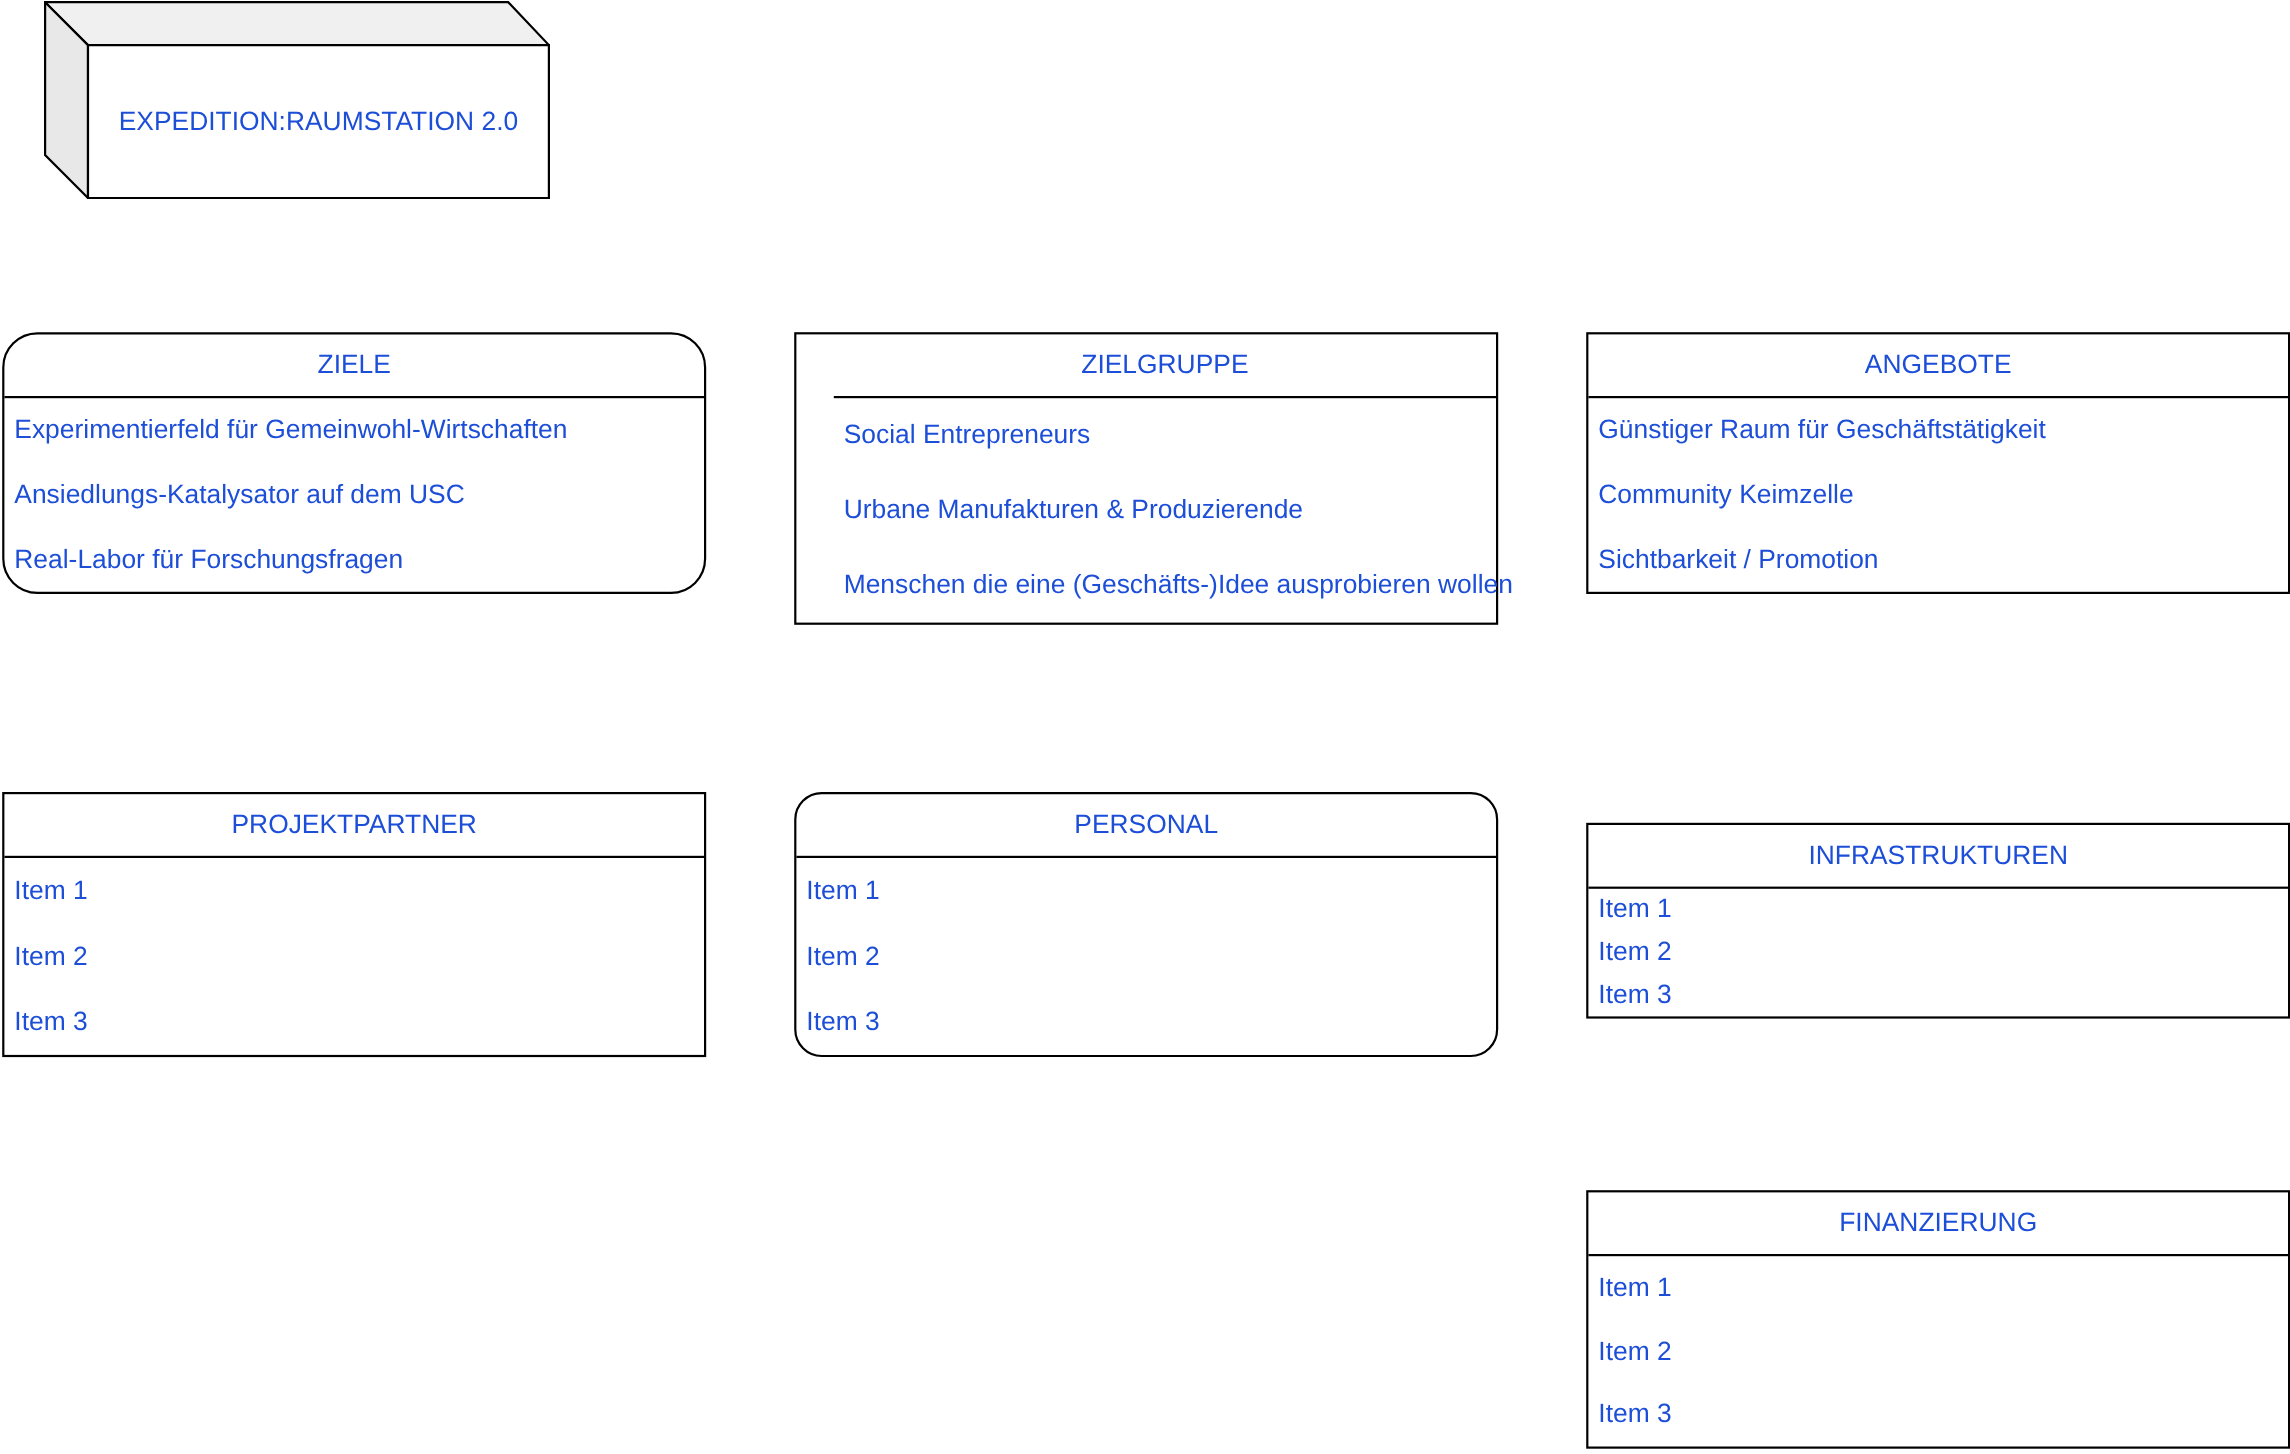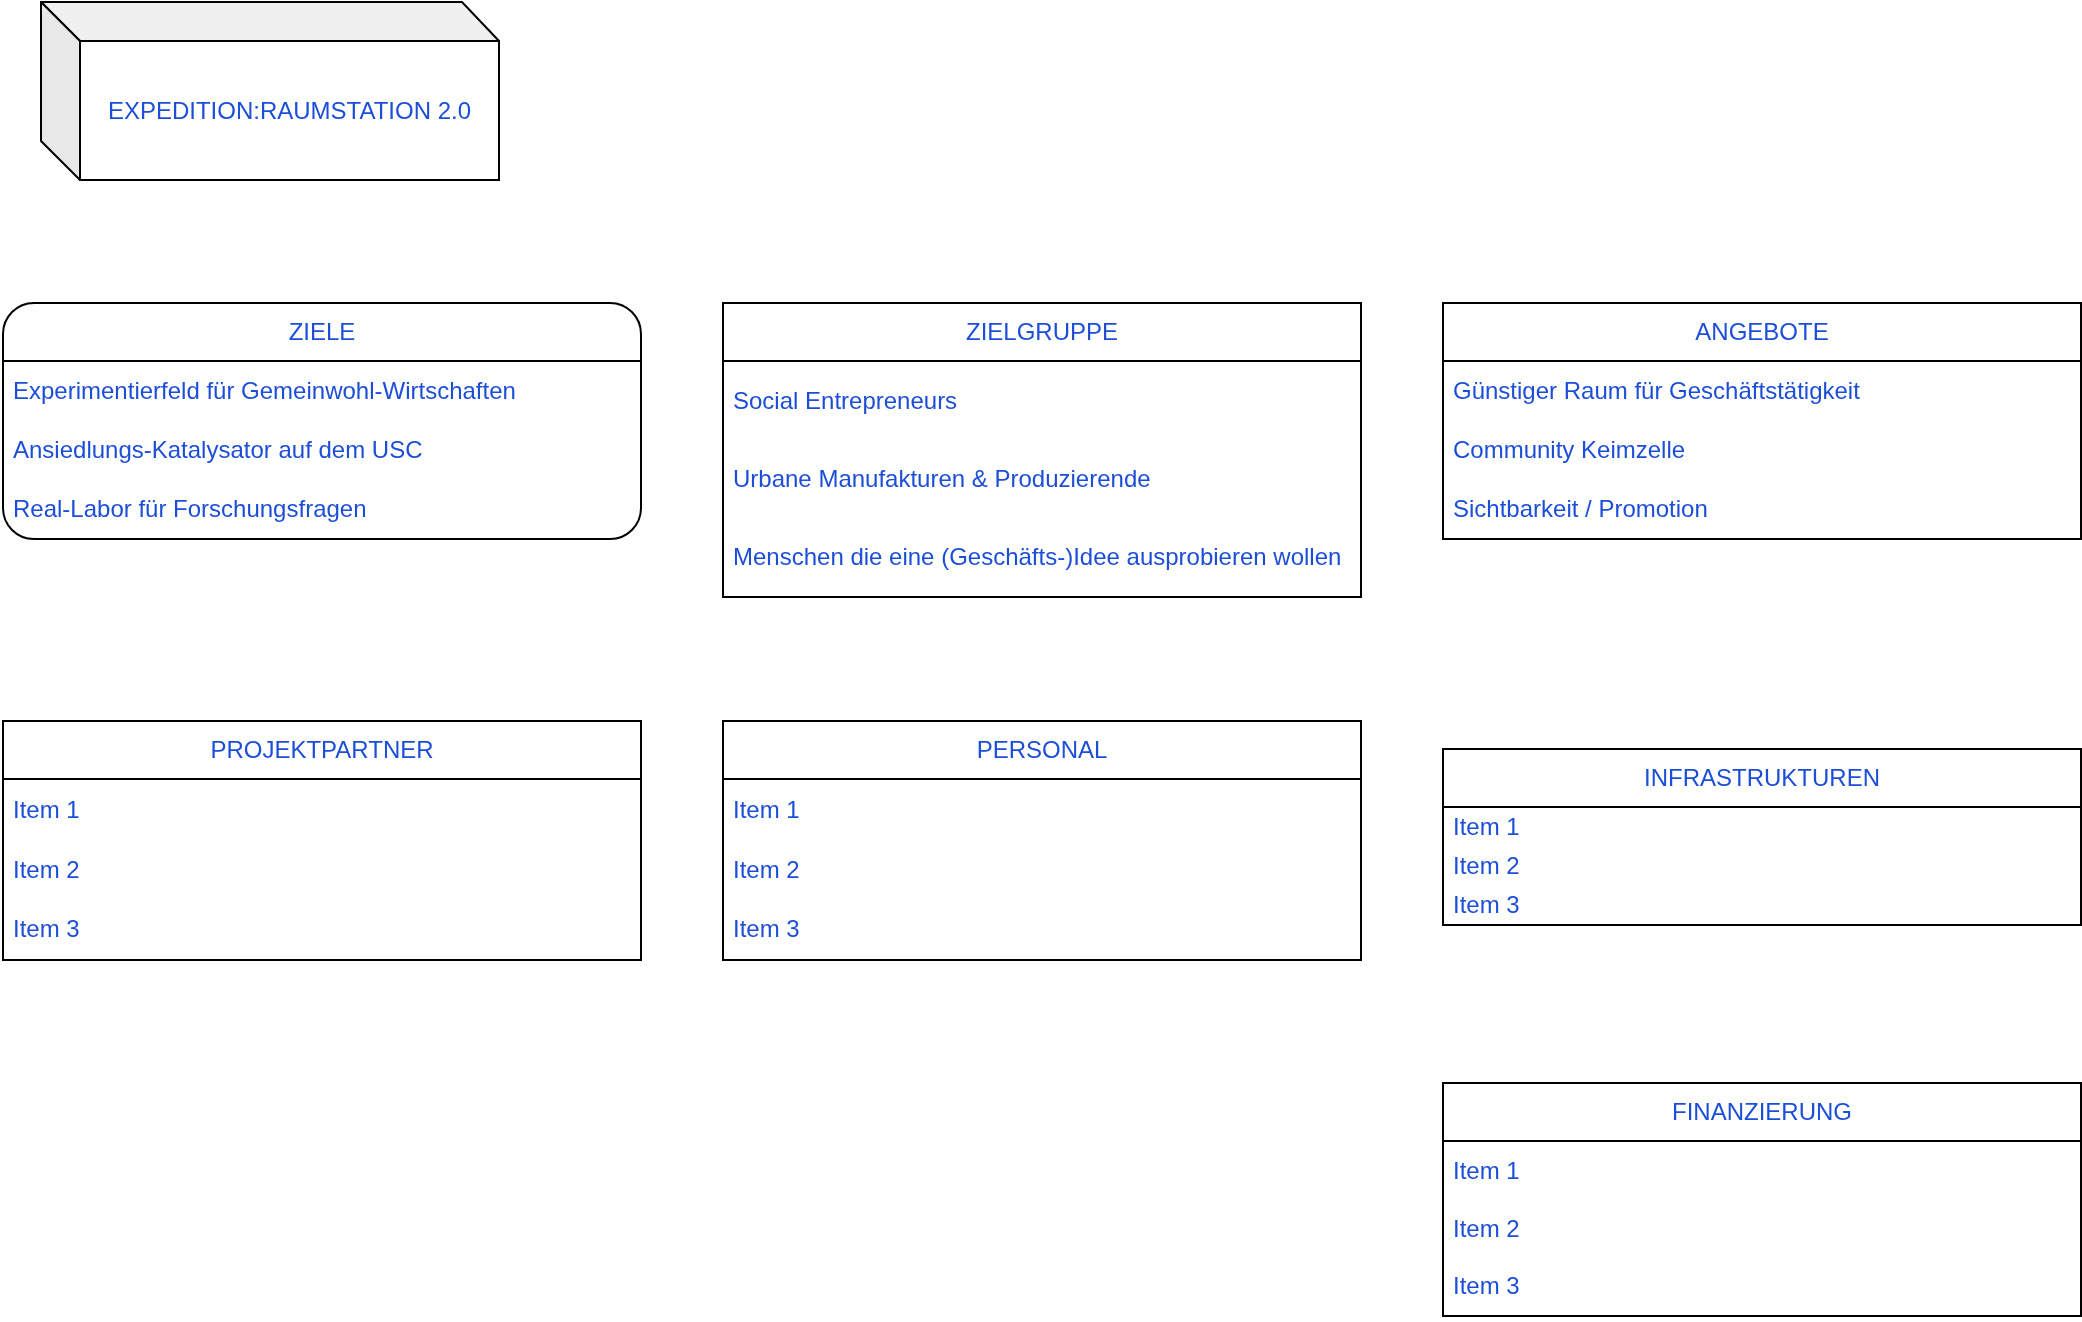--- a/index.html
+++ b/index.html
@@ -89,21 +89,21 @@
 
   <div class="panel" style="left:2px; top:302px; height:238px;border-radius:32px;">
     <div class="panel-title">ZIELE</div>
     <div class="panel-body">
       <div class="panel-item">Experimentierfeld für Gemeinwohl-Wirtschaften</div>
       <div class="panel-item">Ansiedlungs-Katalysator auf dem USC</div>
       <div class="panel-item">Real-Labor für Forschungsfragen</div>
     </div>
   </div>
 
-  <div class="panel" style="left:722px; top:302px; height:296px;">
+  <div class="panel" style="left:722px; top:302px; height:266px;padding-left:34px;">
     <div class="panel-title">ZIELGRUPPE</div>
     <div class="panel-body">
       <div class="panel-item">Social Entrepreneurs</div>
       <div class="panel-item">Urbane Manufakturen &amp; Produzierende</div>
       <div class="panel-item">Menschen die eine (Geschäfts-)Idee ausprobieren wollen</div>
     </div>
   </div>
 
   <div class="panel" style="left:1442px; top:302px; height:238px;">
     <div class="panel-title">ANGEBOTE</div>
@@ -116,21 +116,21 @@
 
   <div class="panel" style="left:2px; top:720px; height:241px;">
     <div class="panel-title">PROJEKTPARTNER</div>
     <div class="panel-body">
       <div class="panel-item">Item 1</div>
       <div class="panel-item">Item 2</div>
       <div class="panel-item">Item 3</div>
     </div>
   </div>
 
-  <div class="panel" style="left:722px; top:720px; height:241px;">
+  <div class="panel" style="left:722px; top:720px; height:241px;border-radius:25px;">
     <div class="panel-title">PERSONAL</div>
     <div class="panel-body">
       <div class="panel-item">Item 1</div>
       <div class="panel-item">Item 2</div>
       <div class="panel-item">Item 3</div>
     </div>
   </div>
 
   <div class="panel" style="left:1442px; top:748px; height:178px;">
     <div class="panel-title">INFRASTRUKTUREN</div>

